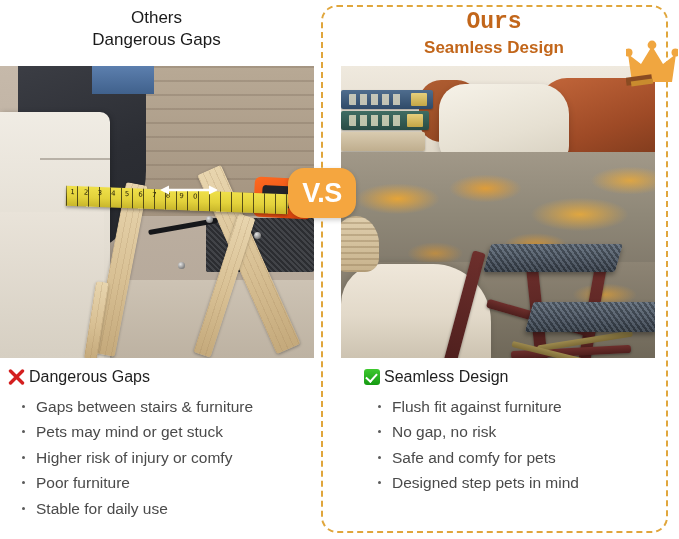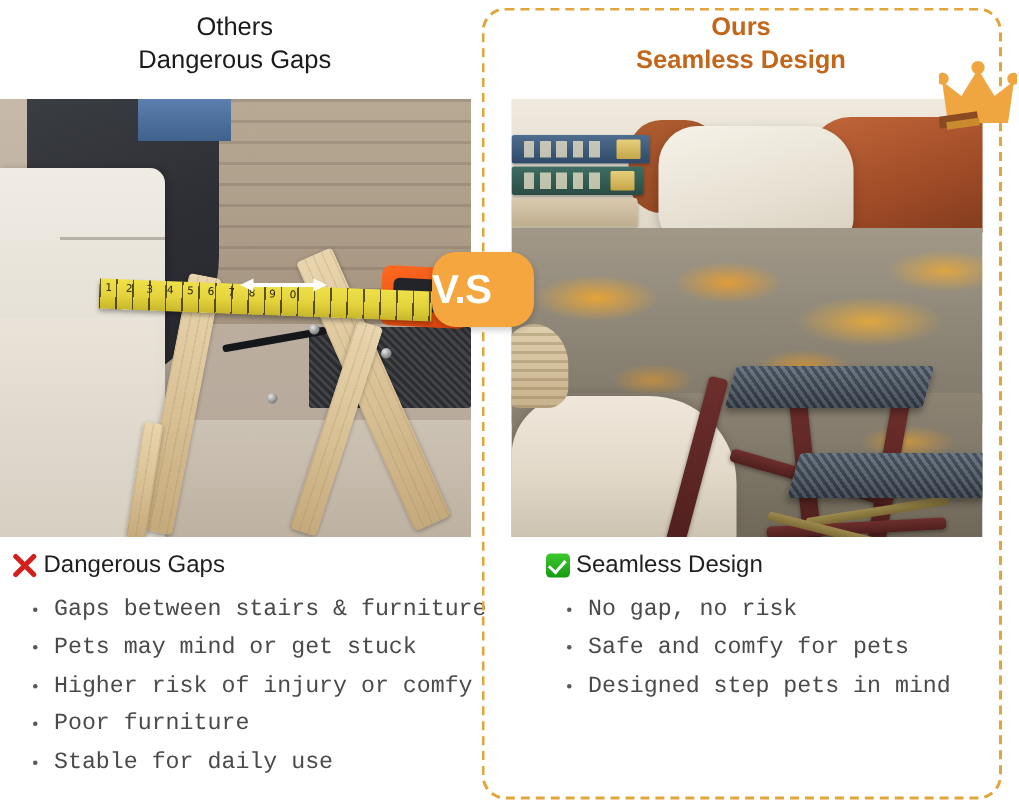--- a/index.html
+++ b/index.html
@@ -27,21 +27,21 @@
   
   .col-head{
     position:absolute;
     text-align:center;
     line-height:1.32;
   }
   .head-left{left:0;top:7px;width:313px;}
   .head-right{left:333px;top:7px;width:322px;}
   .head-l1{font-size:17px;color:#1a1a1a;}
   .head-l2{font-size:17px;color:#1a1a1a;}
-  .head-right .head-l1{color:#c2661a;font-weight:bold;font-size:17px;}
+  .head-right .head-l1{color:#c2661a;font-weight:bold;font-size:23px;font-family:Liberation Mono, monospace;}
   .head-right .head-l2{color:#c2661a;font-weight:bold;font-size:17px;}
 
   
   .photo{
     position:absolute;
     top:66px;height:292px;
     overflow:hidden;
   }
   .photo-left{left:0;width:314px;}
   .photo-right{left:341px;width:314px;}
@@ -247,21 +247,21 @@
   .sb1{left:196px;top:272px;width:96px;height:6px;transform:rotate(-9deg);}
   .sb2{left:170px;top:284px;width:76px;height:6px;transform:rotate(14deg);}
 
   
   .vs-badge{
     position:absolute;
     left:288px;top:168px;width:68px;height:50px;
     background:#f5a63f;
     border-radius:16px;
     z-index:7;
-    display:flex;align-items:center;justify-content:flex-start;
+    display:flex;align-items:center;justify-content:center;
     box-shadow:0 2px 5px rgba(0,0,0,.2);
   }
   .vs-badge span{
     color:#ffffff;font-weight:bold;font-size:27px;letter-spacing:-.5px;
     line-height:1;
   }
 
   
   .crown{
     position:absolute;left:626px;top:38px;width:52px;height:52px;z-index:8;
@@ -289,21 +289,20 @@
     border:solid #ffffff;border-width:0 2.3px 2.3px 0;
     transform:rotate(42deg);
   }
   ul.items{list-style:none;margin:0;padding:0 0 0 14px;}
   ul.items li{
     position:relative;
     font-size:15.5px;color:#4a4a4a;
     line-height:1.64;
     padding-left:14px;
     white-space:nowrap;
-    font-family:Liberation Mono, monospace;
   }
   ul.items li:before{
     content:"";position:absolute;left:0;top:11px;
     width:3px;height:3px;border-radius:50%;background:#5a5a5a;
   }
 </style>
 </head>
 <body>
 
 <div class="stage">
@@ -418,19 +417,20 @@
       <li>Stable for daily use</li>
     </ul>
   </div>
 
   <div class="block block-right">
     <div class="blk-title">
       <span class="ico-check"></span>
       <span>Seamless Design</span>
     </div>
     <ul class="items">
+      <li>Flush fit against furniture</li>
       <li>No gap, no risk</li>
       <li>Safe and comfy for pets</li>
       <li>Designed step pets in mind</li>
     </ul>
   </div>
 
 </div>
 
 </body></html>

